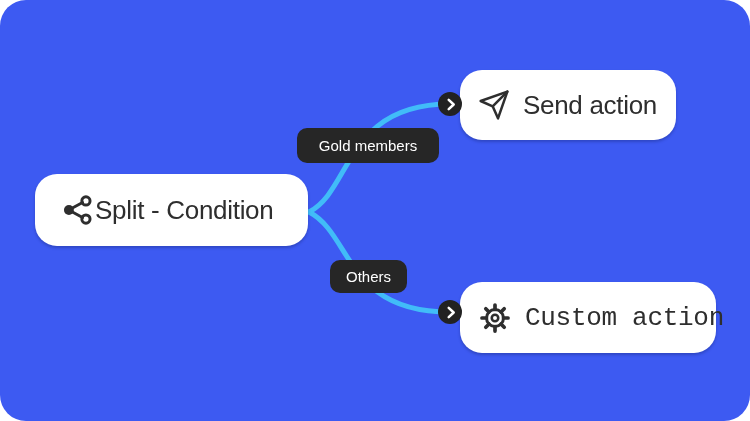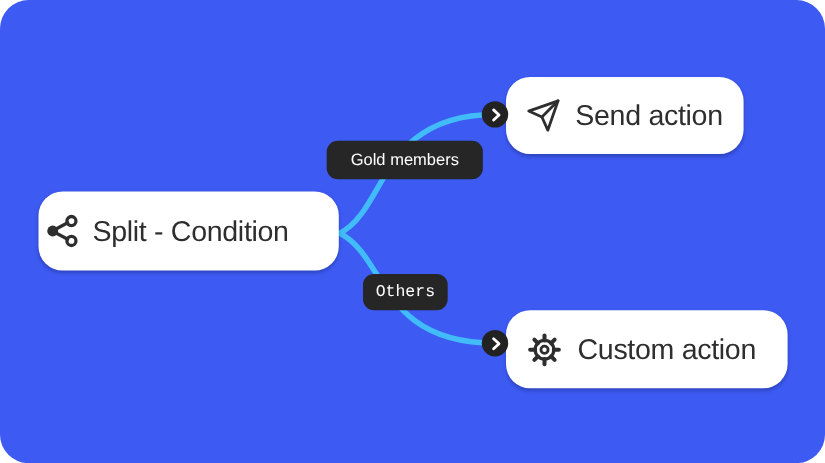--- a/index.html
+++ b/index.html
@@ -60,39 +60,39 @@
   }
   .node-icon { flex: 0 0 auto; }
   .node-icon .stroked {
     fill: none;
     stroke: var(--node-text);
     stroke-linecap: round;
     stroke-linejoin: round;
   }
   .node-icon .filled { fill: var(--node-text); }
 
-  .node-split { left: 35px; top: 174px; width: 273px; height: 72px; padding-left: 5px; gap: 10px; }
+  .node-split { left: 35px; top: 174px; width: 273px; height: 72px; padding-left: 26px; }
   .node-send { left: 460px; top: 70px; width: 216px; height: 70px; padding-left: 18px; gap: 13px; }
-  .node-custom { left: 460px; top: 282px; width: 256px; height: 71px; padding-left: 18px; gap: 13px; }
+  .node-custom { left: 460px; top: 282px; width: 256px; height: 71px; padding-left: 18px; gap: 13px; font-family: Liberation Mono, monospace; }
 
   .badge {
     position: absolute;
     display: flex;
     align-items: center;
     justify-content: center;
     background: var(--badge-bg);
     color: var(--badge-text);
     border-radius: 10px;
     font-size: 15px;
     z-index: 3;
     white-space: nowrap;
     cursor: pointer;
   }
   .badge-gold { left: 297px; top: 128px; width: 142px; height: 35px; }
-  .badge-others { left: 330px; top: 249px; width: 77px; height: 33px; font-family: Liberation Mono, monospace; }
+  .badge-others { left: 330px; top: 260px; width: 77px; height: 33px; }
 
   .endpoint {
     position: absolute;
     width: 24px;
     height: 24px;
     border-radius: 50%;
     background: var(--endpoint-bg);
     display: flex;
     align-items: center;
     justify-content: center;

